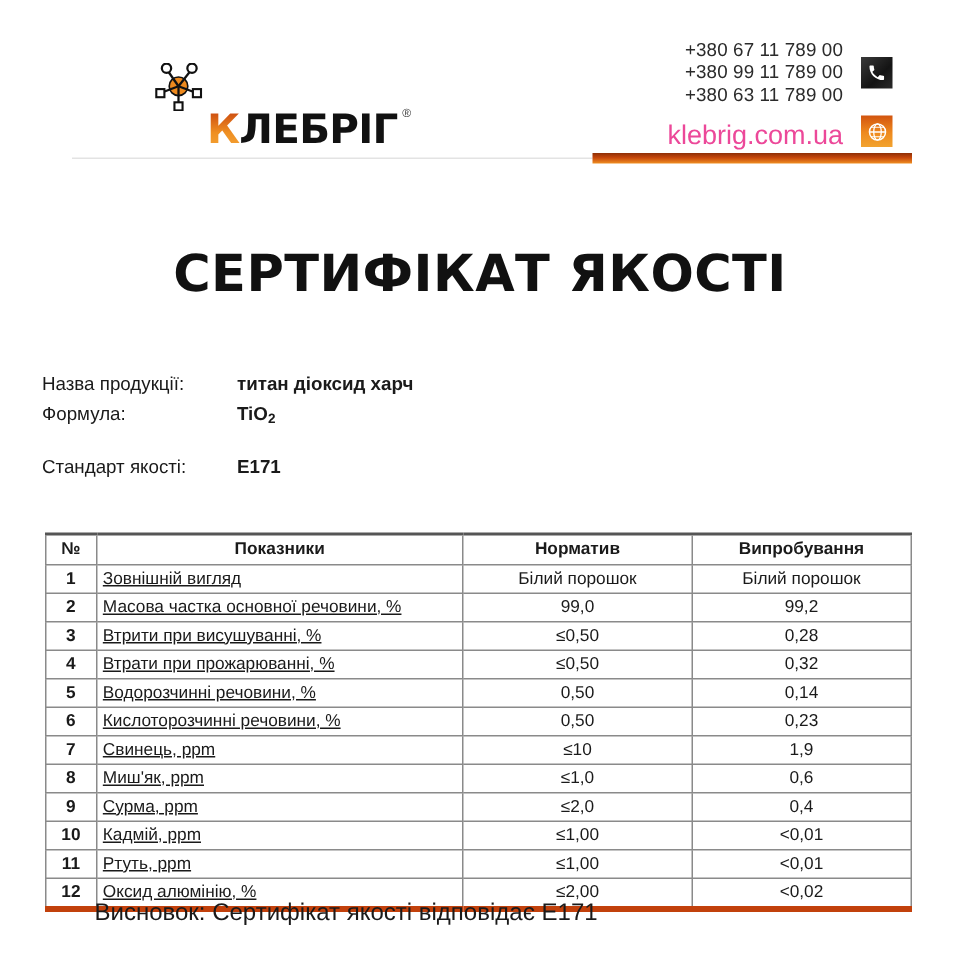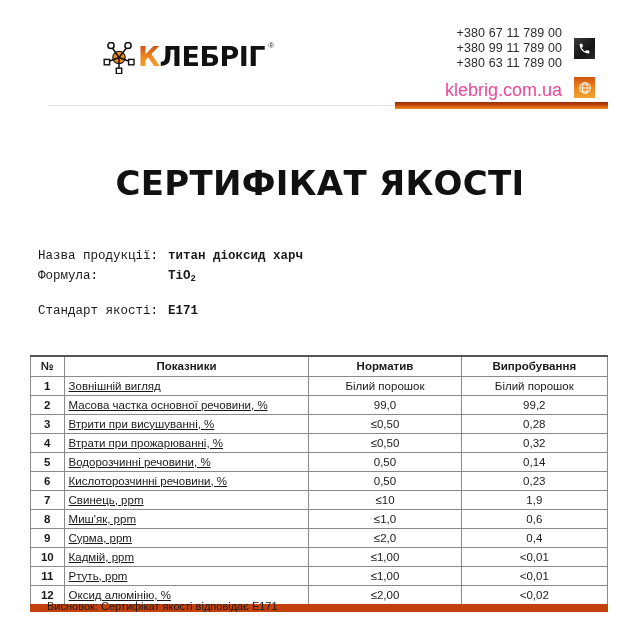--- a/index.html
+++ b/index.html
@@ -30,20 +30,21 @@
     align-items: flex-start;
   }
   .logo-icon {
     width: 34px;
     height: 32px;
     display: block;
   }
   .logo-text-wrap {
     position: relative;
     margin-left: 1px;
+    margin-top: 30px;
   }
   .logo-text {
     font-family: "DejaVu Sans", sans-serif;
     font-weight: bold;
     font-size: 27px;
     letter-spacing: -0.5px;
     line-height: 30px;
     color: #111111;
     display: inline-block;
   }
@@ -134,26 +135,25 @@
     font-family: "DejaVu Sans", sans-serif;
     font-size: 34px;
     font-weight: bold;
     letter-spacing: 0.3px;
     color: #111111;
   }
 
   
   .info-block {
     position: absolute;
-    left: 38px;
+    left: 28px;
     top: 247px;
     font-size: 12.5px;
     line-height: 19.5px;
     color: #1a1a1a;
-    font-family: Liberation Mono, monospace;
   }
   .info-row { display: flex; }
   .info-row.spaced { margin-top: 15px; }
   .info-label {
     width: 130px;
     flex: 0 0 130px;
   }
   .info-value { font-weight: bold; }
   .info-value sub {
     font-size: 9px;
@@ -199,30 +199,30 @@
   table.cert th.c-norm {
     width: 154px;
     text-align: center;
   }
   table.cert td.c-test,
   table.cert th.c-test {
     width: 144px;
     text-align: center;
   }
   table.cert tbody tr:last-child td {
-    border-bottom: 8px solid #c2410c;
+    border-bottom: 4px solid #c2410c;
   }
   table.cert thead th { border-top: 2px solid #555555; }
 
   
   .conclusion {
     position: absolute;
-    left: 47px;
+    left: 63px;
     top: 600px;
-    font-size: 11px;
+    font-size: 16px;
     color: #1a1a1a;
   }
 </style>
 </head>
 <body>
 
 <div class="header">
 
   <div class="logo-wrap">
     <svg class="logo-icon" viewBox="0 0 34 32">

